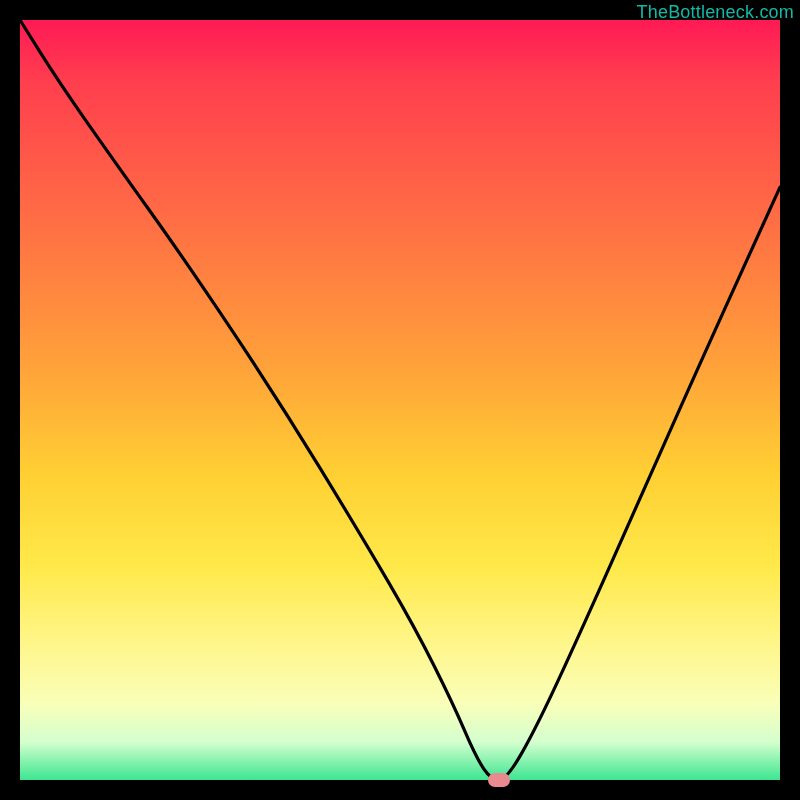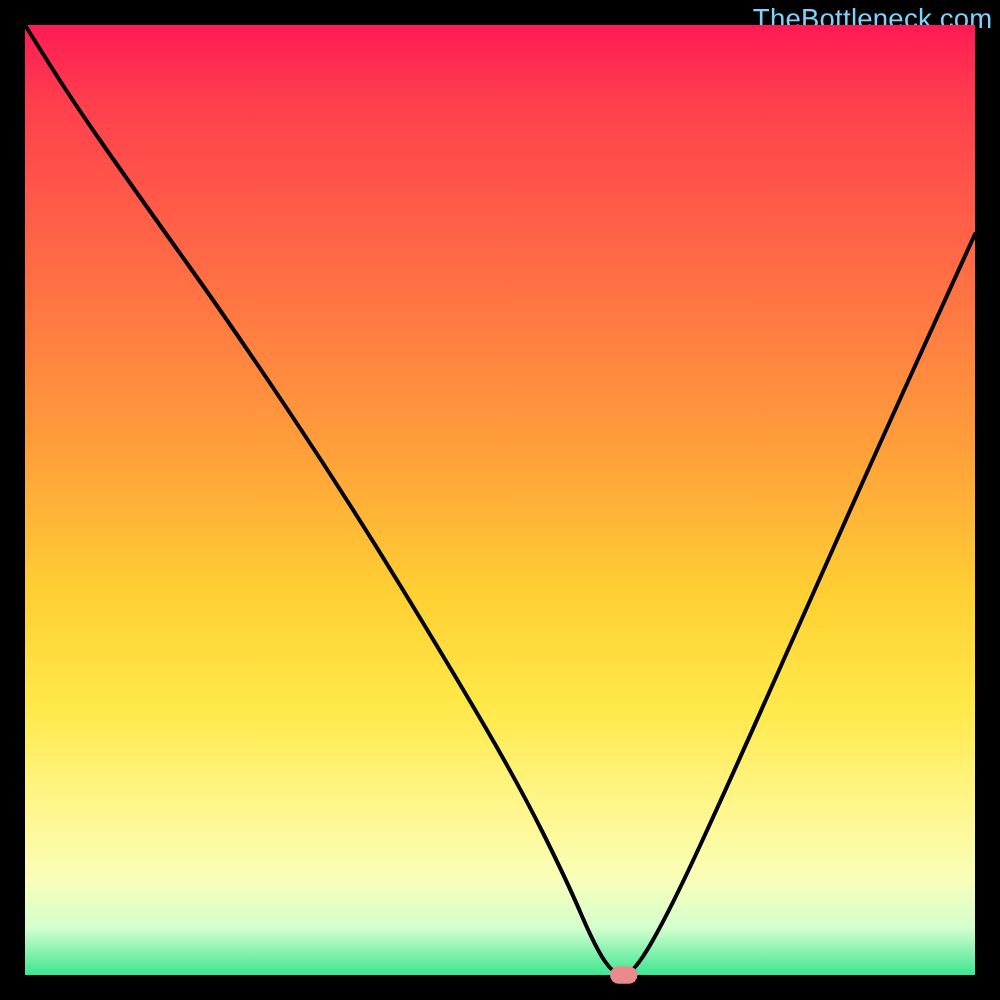--- a/index.html
+++ b/index.html
@@ -36,22 +36,22 @@
       #fff68a 82%,
       #f9ffb9 90%,
       #d4ffce 95%,
       #3de591 100%
     );
   }
   .watermark {
     position: absolute;
     top: 2px;
     right: 6px;
-    color: #7dd3fc;
-    font-size: 22px;
+    color: #14b8a6;
+    font-size: 18px;
     font-weight: 500;
     letter-spacing: 0.2px;
     user-select: none;
   }
   svg.curve {
     position: absolute;
     left: 0;
     top: 0;
     width: 760px;
     height: 760px;

